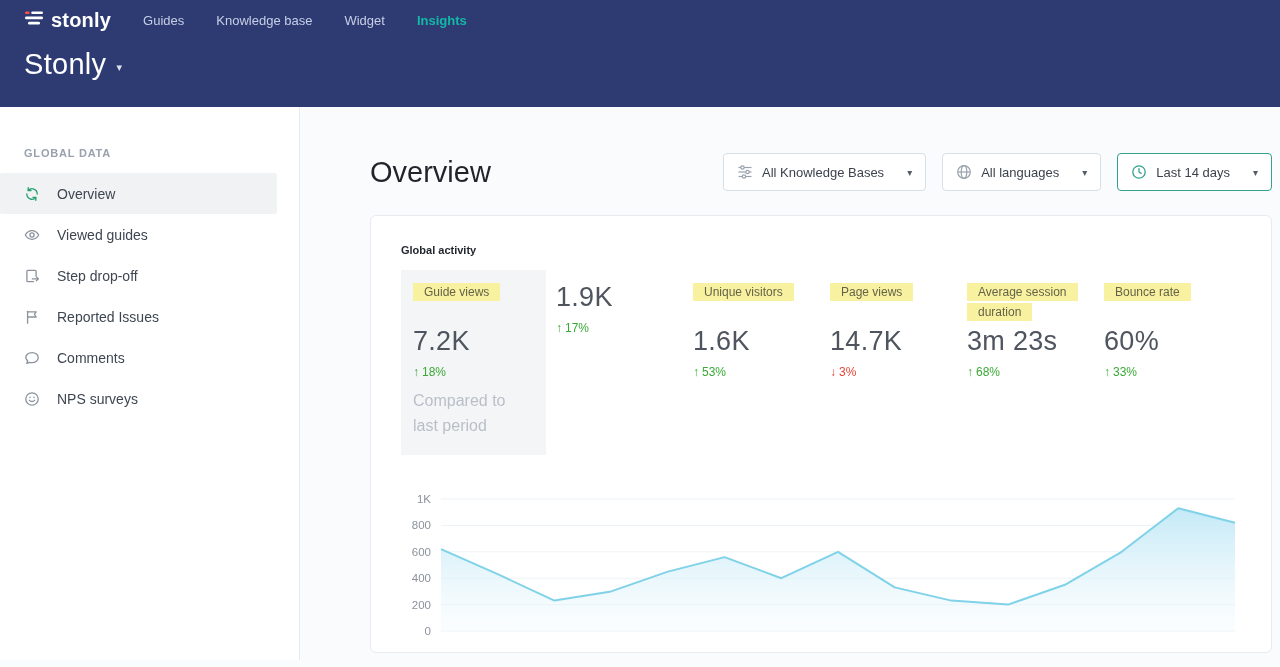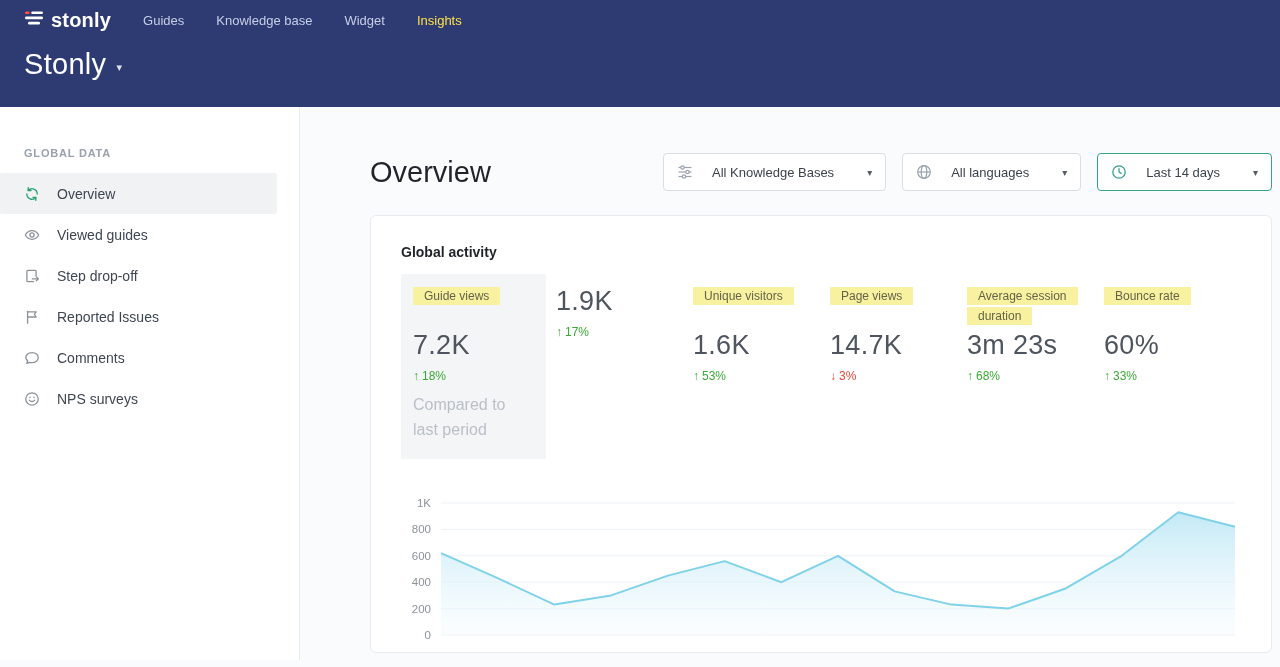--- a/index.html
+++ b/index.html
@@ -6,49 +6,49 @@
   html, body { width:1280px; height:667px; }
   body { font-family:"Liberation Sans", sans-serif; background:#fafbfd; overflow:hidden; color:#22272e; }
 
   
   .header { background:#2d3b72; color:#fff; }
   .topnav { display:flex; align-items:center; height:40px; padding:0 24px; }
   .logo { display:flex; align-items:center; gap:7px; cursor:pointer; }
   .logo-text { font-size:20px; font-weight:700; letter-spacing:.2px; }
   .mainnav { display:flex; gap:32px; margin-left:32px; align-items:center;text-align:right; }
   .navitem { font-size:13px; color:#c7cee6; cursor:pointer; text-decoration:none; }
-  .navitem.active { color:#fde047; font-weight:400; }
+  .navitem.active { color:#14b8a6; font-weight:700; }
   .workspace-row { display:flex; align-items:center; gap:10px; padding:8px 24px 26px; }
   .workspace-row h1 { font-size:29px; font-weight:400; letter-spacing:.3px; cursor:pointer; }
   .workspace-caret { font-size:11px; color:rgba(255,255,255,.85); cursor:pointer; padding-top:6px; }
 
   
   .bodywrap { display:flex; height:553px; }
   .sidebar { width:300px; background:#fff; border-right:1px solid #e7eaee; padding-top:40px; flex:none; }
   .section-label { font-size:11px; font-weight:700; color:#99a1ac; letter-spacing:.8px; padding:0 24px; margin-bottom:14px; }
   .sidebar ul { list-style:none; }
   .sidebar li { display:flex; align-items:center; gap:17px; height:41px; padding-left:24px; margin-right:22px; font-size:14px; color:#3e4651; cursor:pointer; border-radius:2px; }
   .sidebar li.active { background:#f1f2f4; }
   .sicon { width:16px; height:16px; display:inline-flex; flex:none; }
   .sicon svg { width:16px; height:16px; }
 
   
   .main { flex:1; padding:0 10px 0 70px; }
   .title-row { display:flex; justify-content:space-between; align-items:center; margin-top:46px; }
   .title-row h2 { font-size:29px; font-weight:400; color:#1f242b; }
   .filters { display:flex; gap:16px; }
-  .filter { display:flex; align-items:center; gap:19px; background:#fff; border:1px solid #d9dee5; border-radius:4px; height:38px; padding:0 13px; font-family:inherit; font-size:13px; color:#3c434d; cursor:pointer; }
+  .filter { display:flex; align-items:center; gap:9px; background:#fff; border:1px solid #d9dee5; border-radius:4px; height:38px; padding:0 13px; font-family:inherit; font-size:13px; color:#3c434d; cursor:pointer; }
   .filter .fcaret { margin-left:14px; font-size:10px; color:#555c66; }
   .filter.teal { border-color:#34a08f; }
   .ficon { width:16px; height:16px; display:inline-flex; }
   .ficon svg { width:16px; height:16px; }
 
   
   .card { background:#fff; border:1px solid #e8ebef; border-radius:6px; margin-top:24px; padding:28px 30px 0; height:438px; overflow:hidden; }
-  .card-title { font-size:14px; font-weight:700; color:#1f242b; }
+  .card-title { font-size:11px; font-weight:700; color:#1f242b; }
 
   .metrics { display:flex; margin-top:26px; align-items:flex-start; }
   .metric { width:137px; flex:none; }
   .metric.first { background:#f4f5f7; width:145px; padding:12px 12px 16px; margin:-12px 10px 0 0; }
   .label-zone { min-height:44px; }
   .mlabel { display:inline; background:#f8f1a0; padding:2px 11px; font-size:12px; line-height:19px; color:#64634a; -webkit-box-decoration-break:clone; box-decoration-break:clone; }
   .mvalue { font-size:27px; color:#4e555e; letter-spacing:.3px; }
   .mchange { margin-top:8px; font-size:12px; display:flex; gap:3px; align-items:center; font-weight:400; }
   .mchange.up { color:#3aa935; }
   .mchange.down { color:#e6453a; }

